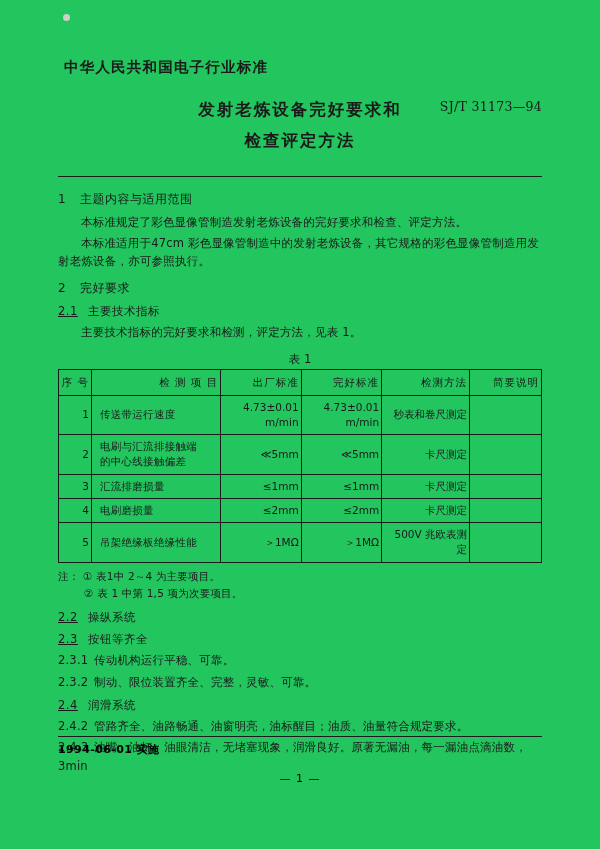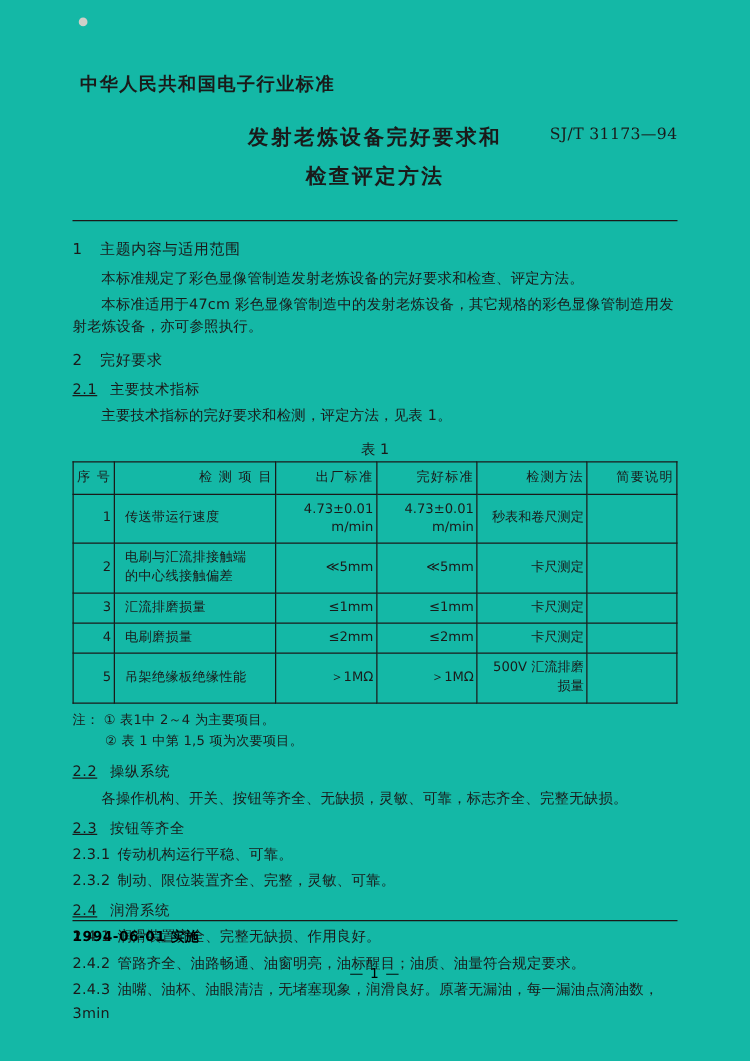--- a/index.html
+++ b/index.html
@@ -16,21 +16,21 @@
     height: 849px;
     background: #fbfbf8;
     overflow: hidden;
   }
   .sheet {
     position: absolute;
     left: 0;
     top: 0;
     width: 600px;
     height: 849px;
-    background: #14b8a6;
+    background: #22c55e;
   }
   .content {
     position: absolute;
     left: 58px;
     top: 40px;
     width: 484px;
     color: #1a1a1a;
   }
   .std-head {
     font-size: 14.5px;
@@ -263,51 +263,47 @@
             <td class="num-col">≤2mm</td>
             <td class="num-col">≤2mm</td>
             <td class="method">卡尺测定</td>
             <td class="remark"></td>
           </tr>
           <tr>
             <td class="idx">5</td>
             <td class="item">吊架绝缘板绝缘性能</td>
             <td class="num-col">＞1MΩ</td>
             <td class="num-col">＞1MΩ</td>
-            <td class="method">500V 汇流排磨损量</td>
+            <td class="method">500V 兆欧表测定</td>
             <td class="remark"></td>
           </tr>
         </tbody>
       </table>
 
       <div class="notes">
         <div class="n-line">注： ① 表1中 2～4 为主要项目。</div>
         <div class="n-line second">② 表 1 中第 1,5 项为次要项目。</div>
       </div>
 
       <div class="sub-h">
         <span class="num">2.2</span><span>操纵系统</span>
       </div>
-      <div class="para">各操作机构、开关、按钮等齐全、无缺损，灵敏、可靠，标志齐全、完整无缺损。</div>
 
       <div class="sub-h">
         <span class="num">2.3</span><span>按钮等齐全</span>
       </div>
       <div class="sub-line">
         <span class="num">2.3.1</span><span>传动机构运行平稳、可靠。</span>
       </div>
       <div class="sub-line">
         <span class="num">2.3.2</span><span>制动、限位装置齐全、完整，灵敏、可靠。</span>
       </div>
 
       <div class="sub-h">
         <span class="num">2.4</span><span>润滑系统</span>
-      </div>
-      <div class="sub-line">
-        <span class="num">2.4.1</span><span>润滑装置齐全、完整无缺损、作用良好。</span>
       </div>
       <div class="sub-line">
         <span class="num">2.4.2</span><span>管路齐全、油路畅通、油窗明亮，油标醒目；油质、油量符合规定要求。</span>
       </div>
       <div class="sub-line">
         <span class="num">2.4.3</span><span>油嘴、油杯、油眼清洁，无堵塞现象，润滑良好。原著无漏油，每一漏油点滴油数，3min</span>
       </div>
 
     </div>
 

